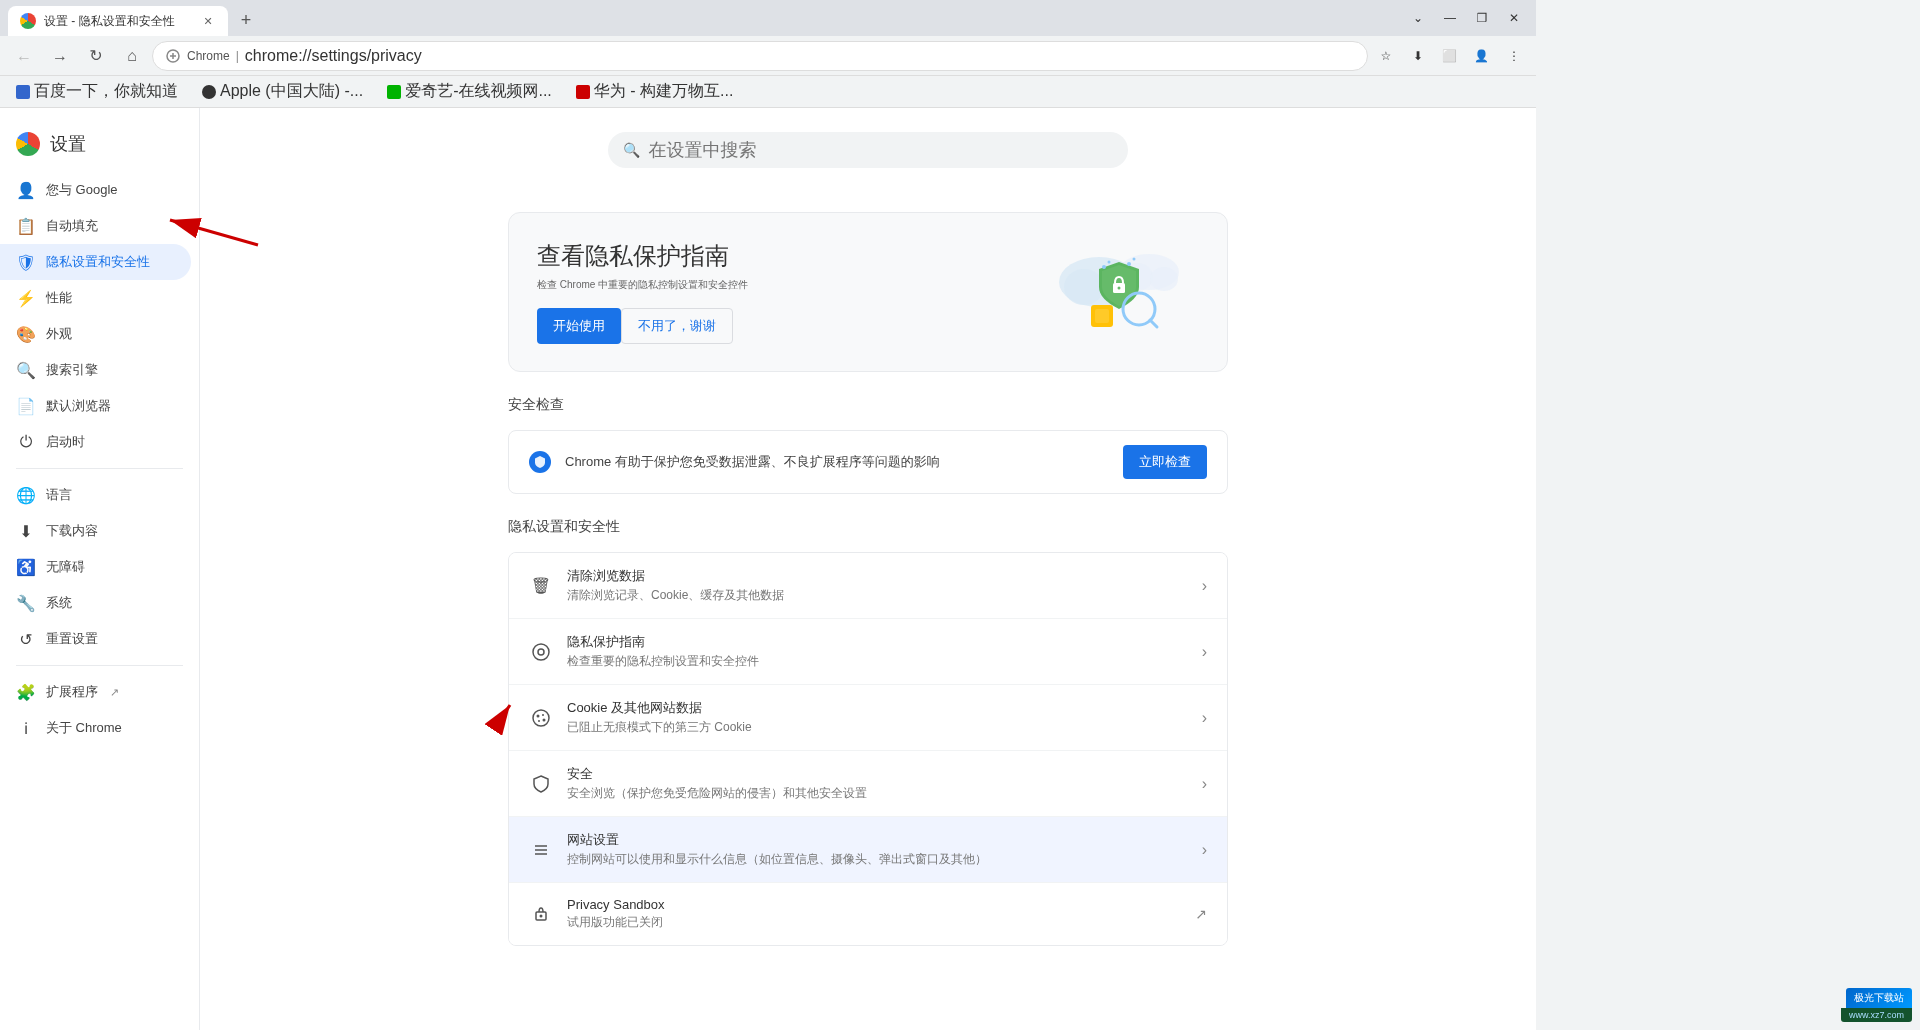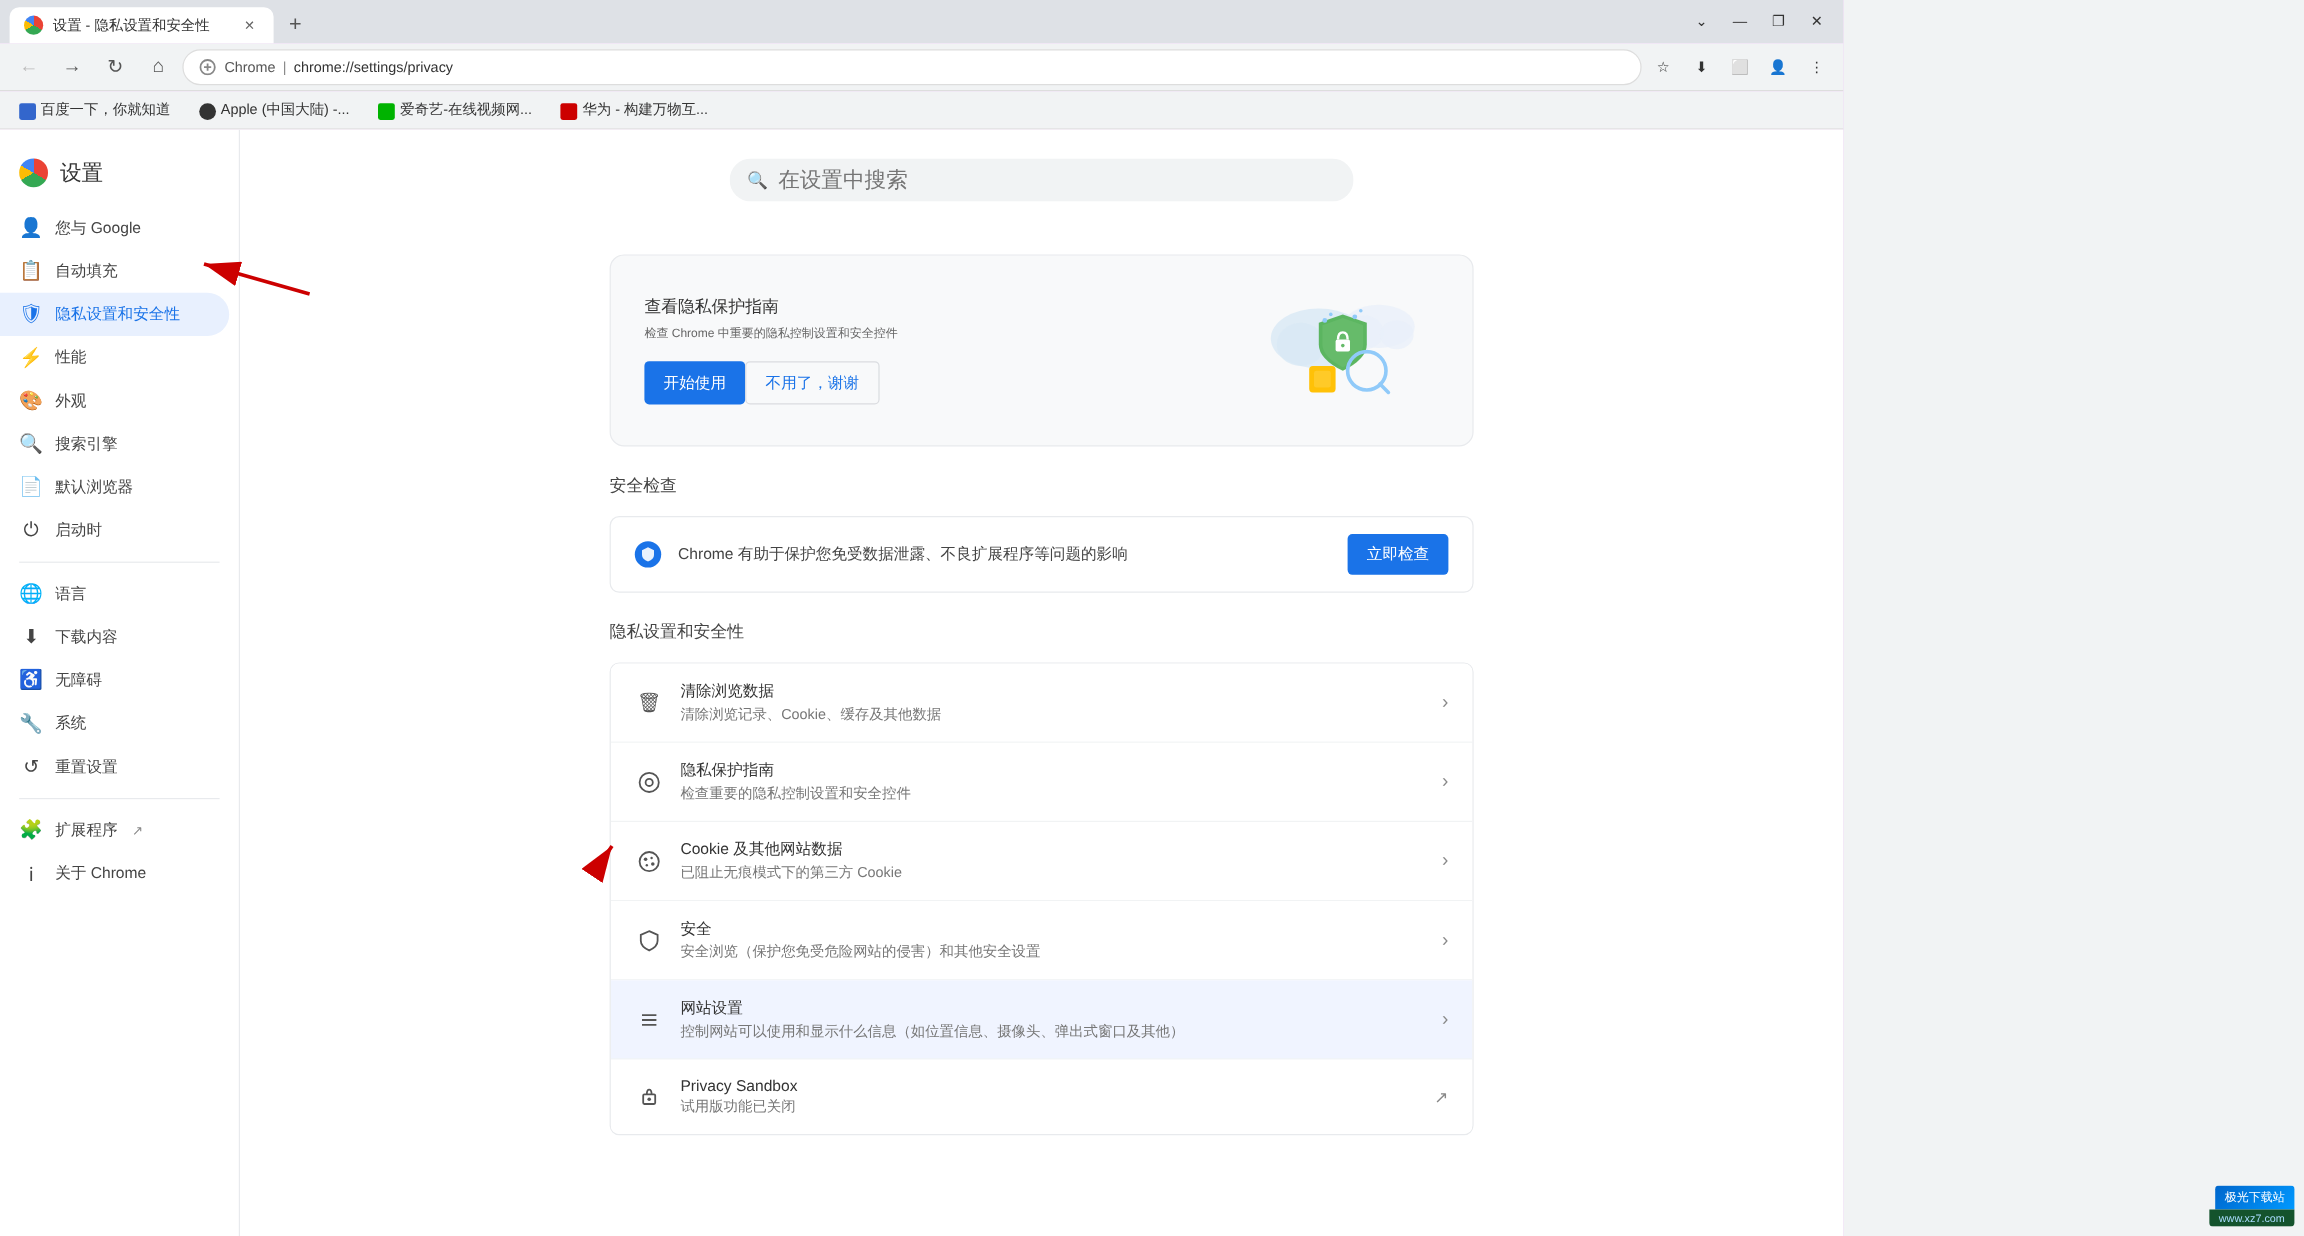--- a/index.html
+++ b/index.html
@@ -21,26 +21,26 @@
     .window-controls { display: flex; align-items: center; gap: 4px; margin-bottom: 4px; margin-left: 8px; }
     .win-btn { width: 28px; height: 28px; display: flex; align-items: center; justify-content: center; border-radius: 4px; font-size: 12px; color: #333; cursor: pointer; }
 
     
     .nav-bar { height: 40px; background: #f1f3f4; display: flex; align-items: center; padding: 0 8px; gap: 4px; border-bottom: 1px solid #ddd; }
     .nav-btn { width: 32px; height: 32px; display: flex; align-items: center; justify-content: center; border-radius: 50%; cursor: pointer; color: #555; font-size: 16px; }
     .nav-btn.disabled { color: #bbb; cursor: default; }
     .address-bar { flex: 1; height: 30px; background: #fff; border-radius: 15px; display: flex; align-items: center; padding: 0 12px; border: 1px solid #ddd; gap: 6px; }
     .address-favicon { width: 16px; height: 16px; display: flex; align-items: center; justify-content: center; }
     .address-chrome { color: #555; font-size: 12px; }
-    .address-path { color: #333; font-size: 12px; }
+    .address-path { color: #333; font-size: 16px; }
     .nav-right { display: flex; align-items: center; gap: 4px; }
 
     
     .bookmarks-bar { height: 32px; background: #f1f3f4; display: flex; align-items: center; padding: 0 8px; gap: 8px; border-bottom: 1px solid #ddd; }
-    .bookmark-item { display: flex; align-items: flex-end; gap: 4px; padding: 2px 8px; border-radius: 4px; cursor: pointer; font-size: 12px; color: #333; white-space: nowrap; }
+    .bookmark-item { display: flex; align-items: center; gap: 4px; padding: 2px 8px; border-radius: 4px; cursor: pointer; font-size: 16px; color: #333; white-space: nowrap; }
     .bm-favicon { width: 14px; height: 14px; border-radius: 2px; }
 
     
     .browser-content { flex: 1; display: flex; background: #fff; overflow: hidden; }
 
     
     .sidebar { width: 200px; background: #fff; border-right: 1px solid #e8eaed; padding: 16px 0; overflow-y: auto; flex-shrink: 0; }
     .sidebar-header { display: flex; align-items: center; gap: 10px; padding: 8px 16px 16px; }
     .chrome-logo { width: 24px; height: 24px; border-radius: 50%; background: conic-gradient(#ea4335 0deg 120deg, #34a853 120deg 240deg, #fbbc05 240deg 300deg, #4285f4 300deg 360deg); flex-shrink: 0; }
     .sidebar-title { font-size: 18px; color: #333; font-weight: 400; }
@@ -56,21 +56,21 @@
     .content-inner { max-width: 800px; margin: 0 auto; padding: 24px 40px; }
 
     
     .settings-search { width: 520px; height: 36px; background: #f1f3f4; border-radius: 20px; display: flex; align-items: center; padding: 0 14px; gap: 8px; border: 1px solid transparent; margin: 0 auto 24px; }
     .search-icon { color: #888; font-size: 14px; }
     .search-input { border: none; background: transparent; outline: none; font-size: 18px; flex: 1; color: #333; }
 
     
     .privacy-guide-card { background: #f8f9fa; border-radius: 12px; padding: 24px 28px; display: flex; align-items: center; justify-content: space-between; margin-bottom: 24px; border: 1px solid #e8eaed; }
     .pg-left { flex: 1; }
-    .pg-title { font-size: 14px; font-weight: 500; color: #333; margin-bottom: 6px; }
+    .pg-title { font-size: 24px; font-weight: 500; color: #333; margin-bottom: 6px; }
     .pg-desc { font-size: 10px; color: #666; margin-bottom: 16px; }
     .pg-buttons { display: flex; }
     .btn-primary { background: #1a73e8; color: white; border: none; border-radius: 4px; padding: 8px 16px; font-size: 13px; cursor: pointer; }
     .btn-secondary { background: transparent; color: #1a73e8; border: 1px solid #dadce0; border-radius: 4px; padding: 8px 16px; font-size: 13px; cursor: pointer; }
     .pg-illustration { width: 160px; height: 110px; position: relative; flex-shrink: 0; }
 
     
     .cloud-svg { width: 160px; height: 110px; }
 
     

